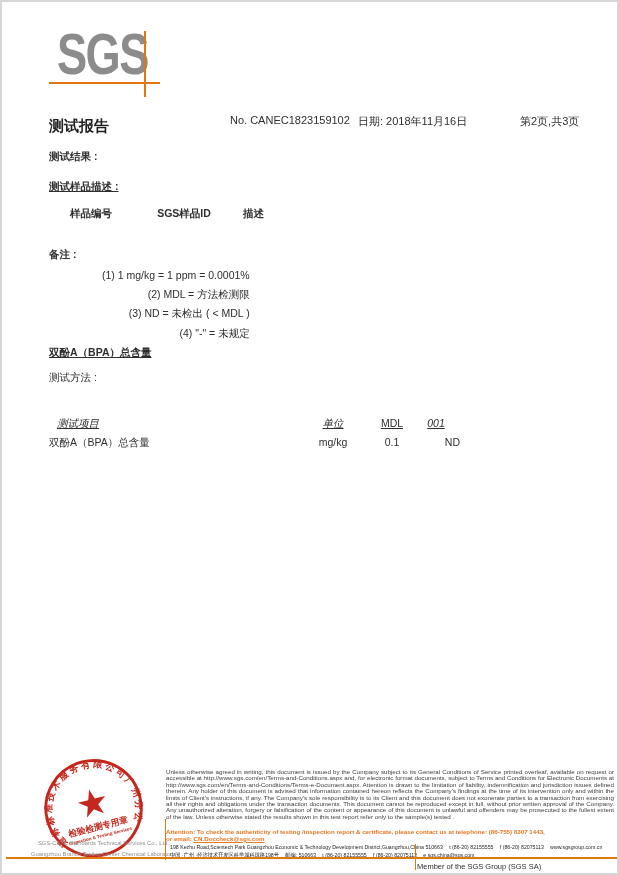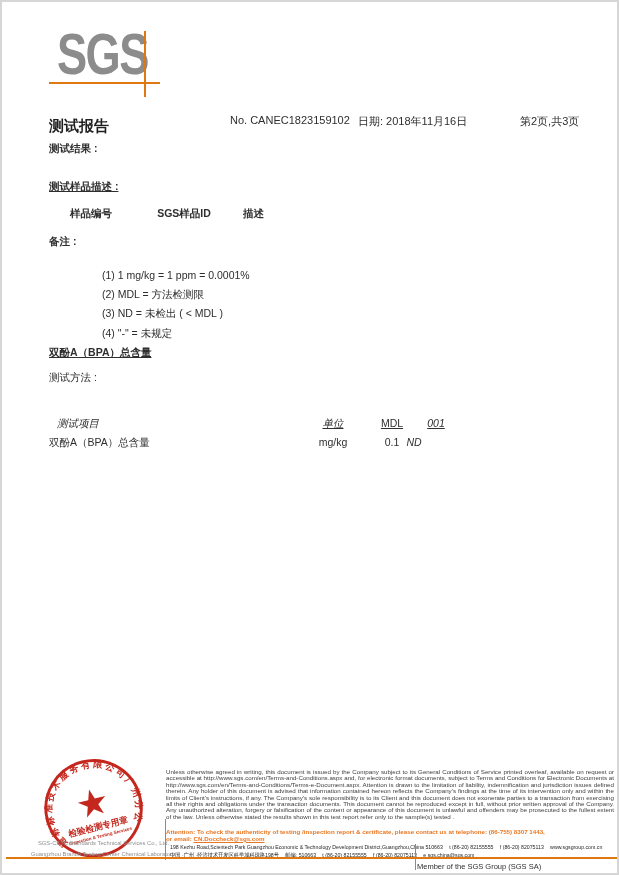--- a/index.html
+++ b/index.html
@@ -18,47 +18,47 @@
   .logo-underline { left:47px; top:80px; width:111px; height:2px; background:#e0770f; }
   .logo-vline { left:142px; top:29px; width:2px; height:66px; background:#e0770f; }
 
   .doc-title { left:47px; top:107px; font-size:15px; font-weight:bold; color:#1f1f1f;margin-top:8px; }
   .report-no { left:228px; top:112px; font-size:11px; }
   .date-text { left:356px; top:112px; font-size:11px; }
   .page-info { left:518px; top:112px; font-size:11px; }
 
   
   .sec { font-size:10.5px; }
-  .results-label { left:47px; top:140px; font-weight:bold; }
+  .results-label { left:47px; top:148px; font-weight:bold; }
   .sample-desc-label { left:47px; top:178px; font-weight:bold; text-decoration:underline; }
 
   .sample-table { left:47px; top:202px; font-size:10.5px; }
   .sample-table .row { display:flex; line-height:19px; }
   .sample-table .hdr { font-weight:bold; }
   .sample-table .c1 { width:84px; text-align:center; }
   .sample-table .c2 { width:102px; text-align:center; }
   .sample-table .c3 { padding-left:8px; }
 
-  .remarks-label { left:47px; top:233px; font-weight:bold;text-align:center; }
-  .remarks { left:100px; top:264px; line-height:19.2px; }
+  .remarks-label { left:47px; top:246px; font-weight:bold;text-align:center; }
+  .remarks { left:100px; top:264px; line-height:19.2px;text-align:right; }
 
   .bpa-heading { left:47px; top:344px; font-weight:bold; text-decoration:underline; }
   .method-label { left:47px; top:369px; }
   .method-text { left:100px; top:369px; width:462px; line-height:18.5px; text-align:justify; }
 
   
   .rt { font-size:10.5px; }
-  .rt-item-h { left:55px; top:415px; font-style:italic; }
+  .rt-item-h { left:55px; top:415px; font-style:italic; text-decoration:underline; }
   .rt-unit-h { left:305px; top:415px; width:52px; text-align:center; font-style:italic; text-decoration:underline; }
   .rt-mdl-h  { left:364px; top:415px; width:52px; text-align:center; text-decoration:underline; }
   .rt-smp-h  { left:410px; top:415px; width:48px; text-align:center; font-style:italic; text-decoration:underline; }
   .rt-item   { left:47px;  top:434px; }
   .rt-unit   { left:305px; top:434px; width:52px; text-align:center; }
   .rt-mdl    { left:364px; top:434px; width:52px; text-align:center; }
-  .rt-val    { left:388px; top:434px; width:48px; text-align:center;font-style:italic; }
+  .rt-val    { left:410px; top:434px; width:48px; text-align:right; }
 
   
   .stamp { left:33px; top:753px; width:118px; height:110px; transform:rotate(-14deg); }
   .company-lines { left:24px; top:836px; width:155px; text-align:center;
                    font-size:5.8px; line-height:11px; color:#8f8f8f; }
   .legal { left:164px; top:767px; width:448px; font-size:6.2px; line-height:6.4px;
            color:#3d3d3d; text-align:justify; }
   .attention { left:164px; top:827px; width:448px; font-size:6.2px; font-weight:bold;
                color:#e87722; line-height:6.8px; }
   .attention .email { text-decoration:underline; cursor:pointer; }

